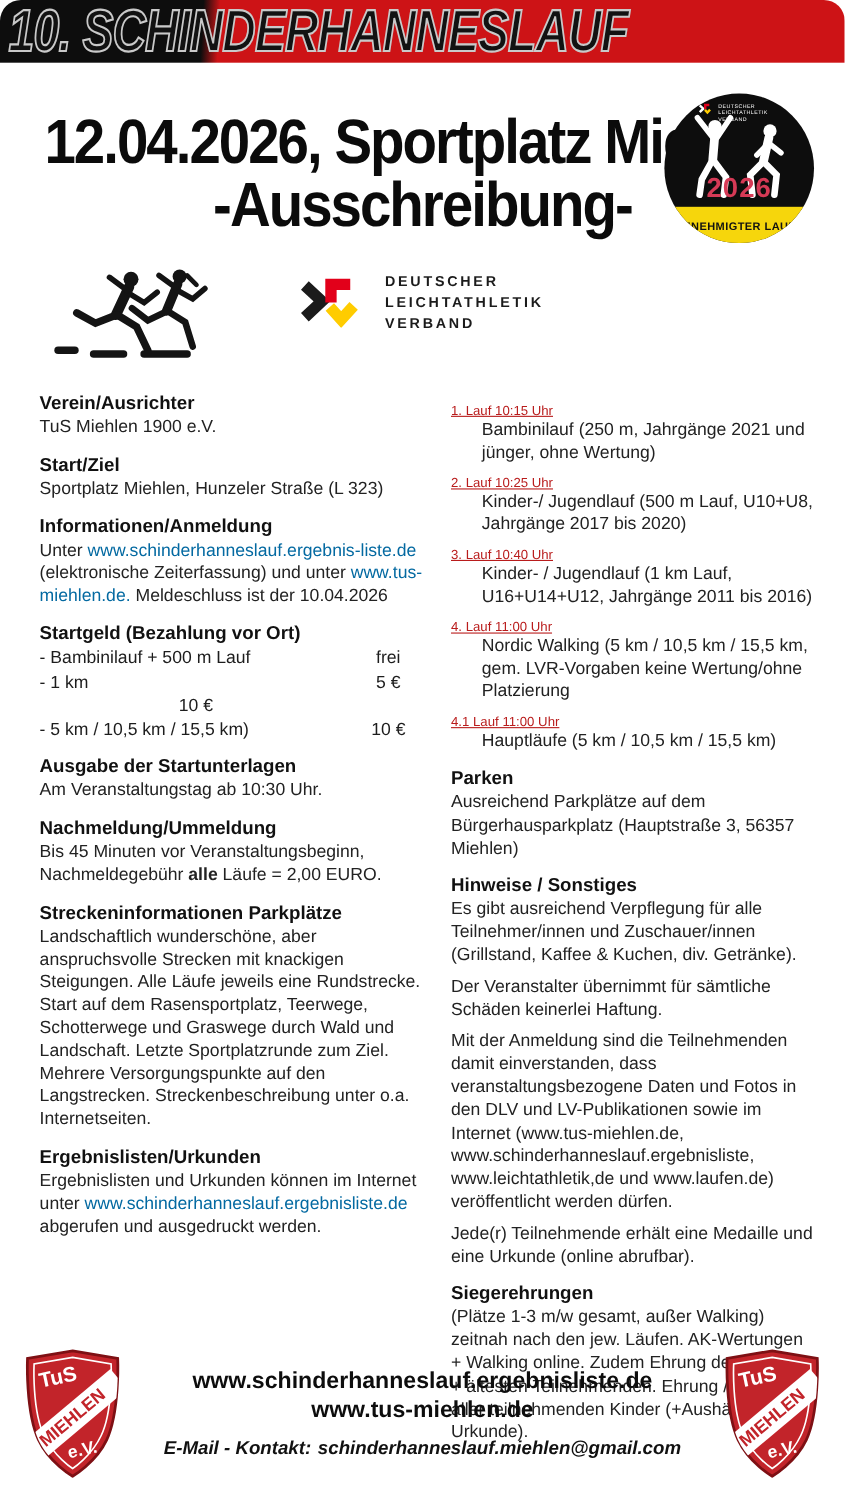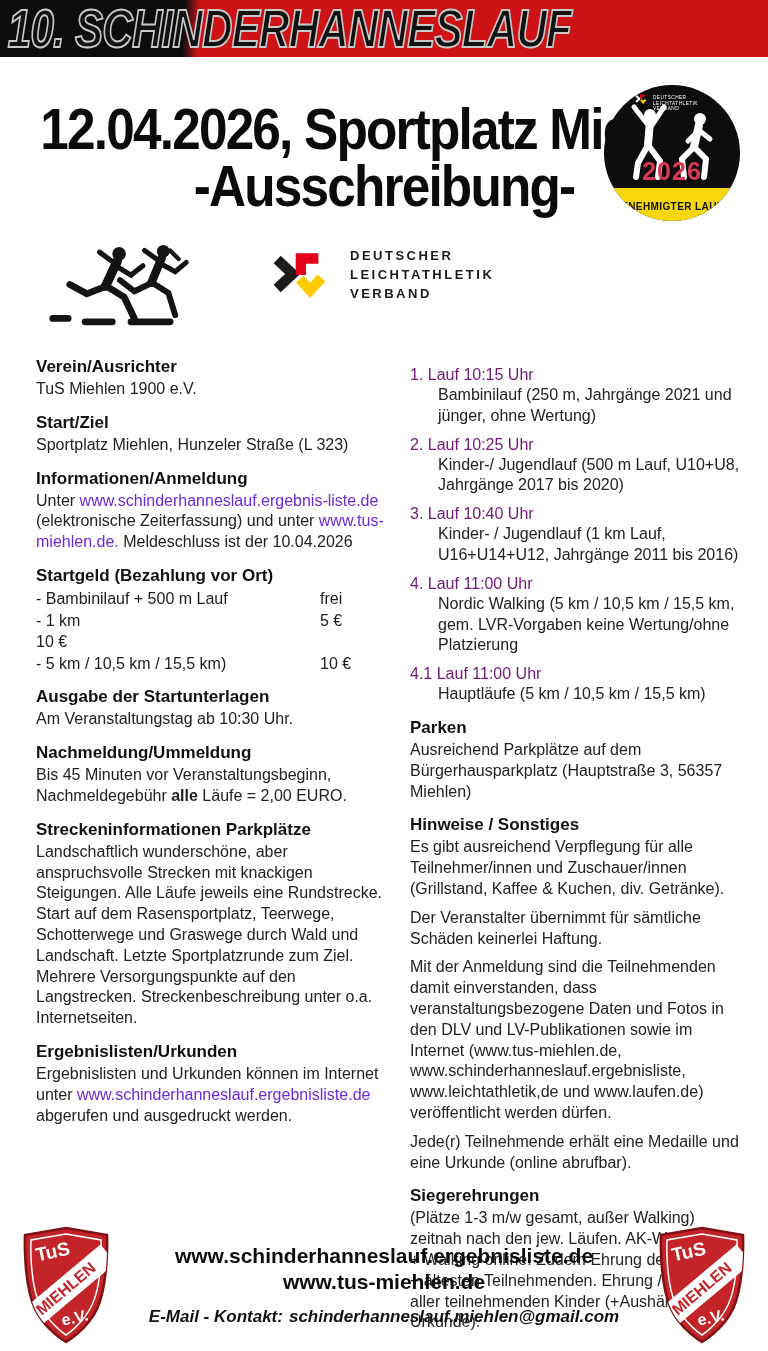--- a/index.html
+++ b/index.html
@@ -1,18 +1,18 @@
 <!DOCTYPE html>
 <html><head>
 <meta charset="utf-8">
 <style>
   * { margin:0; padding:0; box-sizing:border-box; }
   html,body { background:#fff; }
   body { font-family:"Liberation Sans","DejaVu Sans",sans-serif; color:#1d1d1d; }
-  .page { position:relative; width:768px; height:1351px; background:#fff; overflow:hidden; margin:0 auto; }
+  .page { position:relative; width:768px; height:1351px; background:#fff; overflow:hidden; margin:0 auto;border-radius:19px; }
 
   
   .banner { height:57px; width:100%; background:linear-gradient(93deg,#0d0d0d 0 24%,#cd1316 26%); overflow:visible; }
   .banner-title {
     display:inline-block; white-space:nowrap;
     font-size:54px; font-weight:bold; font-style:italic;
     line-height:57px; padding-left:10px;
     color:#121212; letter-spacing:-1px;
     -webkit-text-stroke:2px #c9c9c9; text-stroke:2px #c9c9c9;
     transform:scaleX(0.78); transform-origin:left center;
@@ -40,24 +40,24 @@
   .badge-figures { position:absolute; top:16px; left:8px; }
 
   
   .columns { display:flex; gap:24px; padding:0 26px 0 36px; margin-top:10px; }
   .col-left  { flex:0 0 350px; }
   .col-right { flex:1; }
   .sec { margin-top:13px; }
   .sec:first-child { margin-top:0; }
   .sec-h { font-size:17px; font-weight:bold; color:#111; margin-bottom:2px; }
   .sec-b { font-size:16px; line-height:1.3; color:#222; }
-  a.link, .link { color:#6d28d9; text-decoration:none; overflow-wrap:anywhere; cursor:pointer; }
+  a.link, .link { color:#0369a1; text-decoration:none; overflow-wrap:anywhere; cursor:pointer; }
   .fee-row { display:grid; grid-template-columns:1fr 66px; font-size:16px; line-height:1.35; }
-  .fee-price { text-align:left; }
-  .race-time { font-size:16px; margin-top:9px; color:#701a75; }
+  .fee-price { text-align:center; }
+  .race-time { font-size:12px; text-decoration:underline; margin-top:9px; color:#b91c1c; }
   .race-desc { font-size:16px; line-height:1.3; padding-left:28px; margin-top:1px; color:#222; }
   .col-right .sec-b p { margin-top:8px; }
   .col-right .sec-b p:first-child { margin-top:0; }
   .medal-p { margin-top:14px; font-size:16px; line-height:1.3; }
 
   
   .footer { position:absolute; left:0; right:0; bottom:4px; height:124px;
     display:flex; align-items:center; justify-content:space-between; padding:0 16px; }
   .footer-center { flex:1; text-align:center; }
   .footer-url { font-size:21px; font-weight:bold; color:#0d0d0d; line-height:1.25; }

